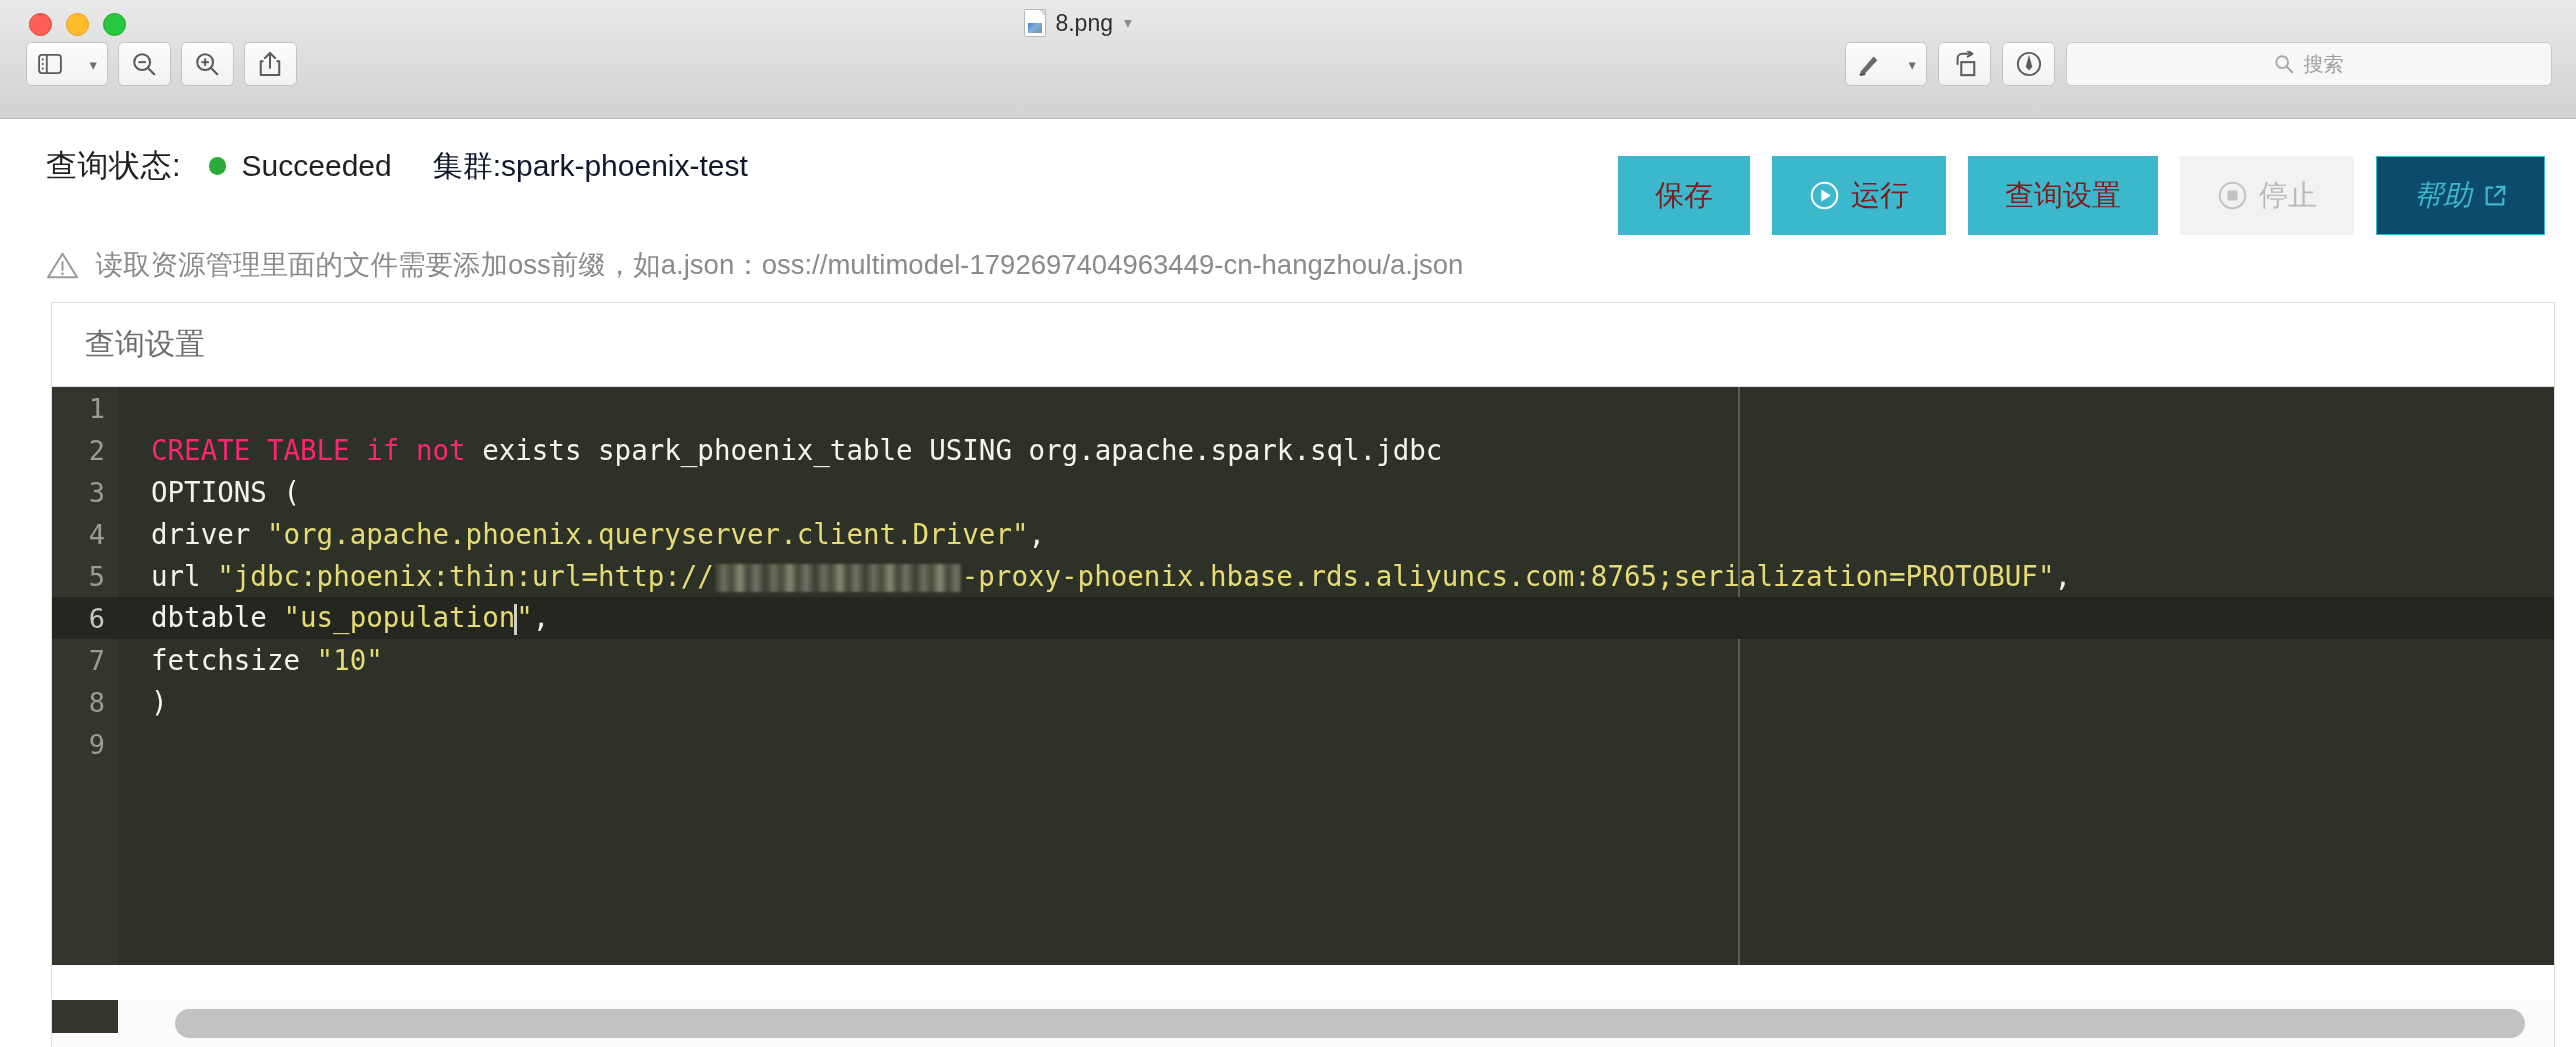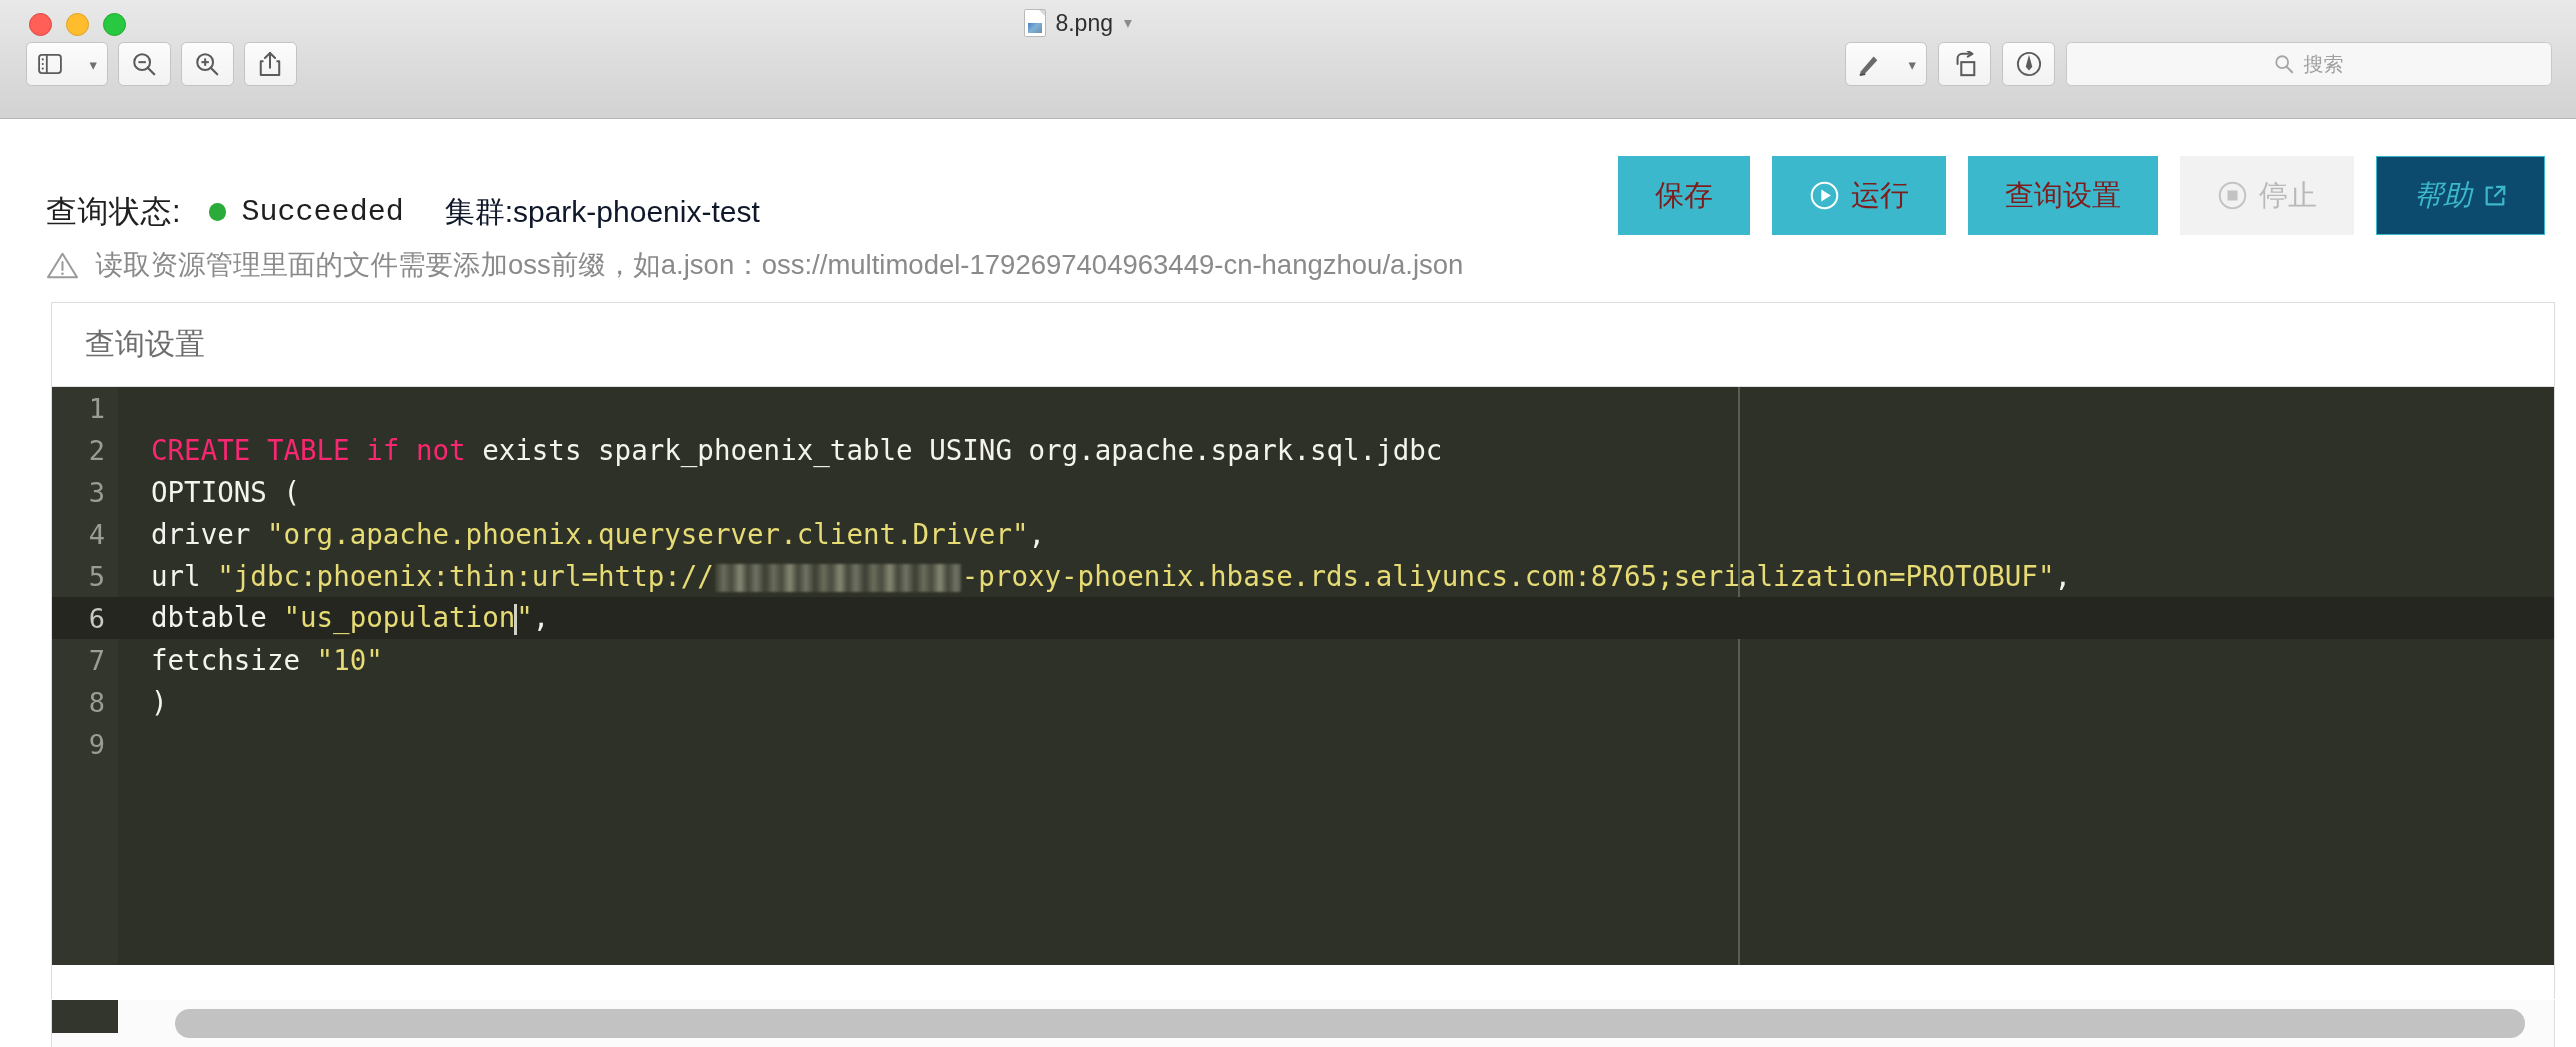--- a/index.html
+++ b/index.html
@@ -72,29 +72,29 @@
   .ico { display:block; }
 
   
   .content {
     position: absolute; left: 0; top: 119px; width: 2576px; height: 928px;
     background: #ffffff;
   }
 
   .statusrow {
     position: absolute; left: 0; top: 26px; width: 2576px; height: 88px;
-    display: flex; align-items: flex-end;
+    display: flex; align-items: flex-start;
   }
   .status-left { display: flex; align-items: center; padding-left: 46px; gap: 0px; }
   .status-label { font-size: 31px; color: #1f1f1f; letter-spacing: 0.5px; }
   .status-dot {
     width: 17.4px; height: 17.4px; border-radius: 50%;
     margin-left: 27.5px; margin-right: 15.6px;
   }
-  .status-value { font-size: 30px; color: #1f1f1f; font-family: Liberation Mono, monospace; }
+  .status-value { font-size: 30px; color: #1f1f1f; }
   .cluster { font-size: 30px; color: #0f172a; margin-left: 41px; }
 
   .btnrow { position: absolute; right: 31px; top: 37px; display: flex; gap: 22px; align-items: flex-start; }
   .abtn {
     height: 79px; box-sizing: border-box;
     display: flex; align-items: center; justify-content: center; gap: 11px;
     font-size: 29px; padding: 0 37px; border: none;
     font-family: "Liberation Sans", sans-serif;
   }
   .abtn.primary { background: #3bb8cc; color: #7f1d1d; }

